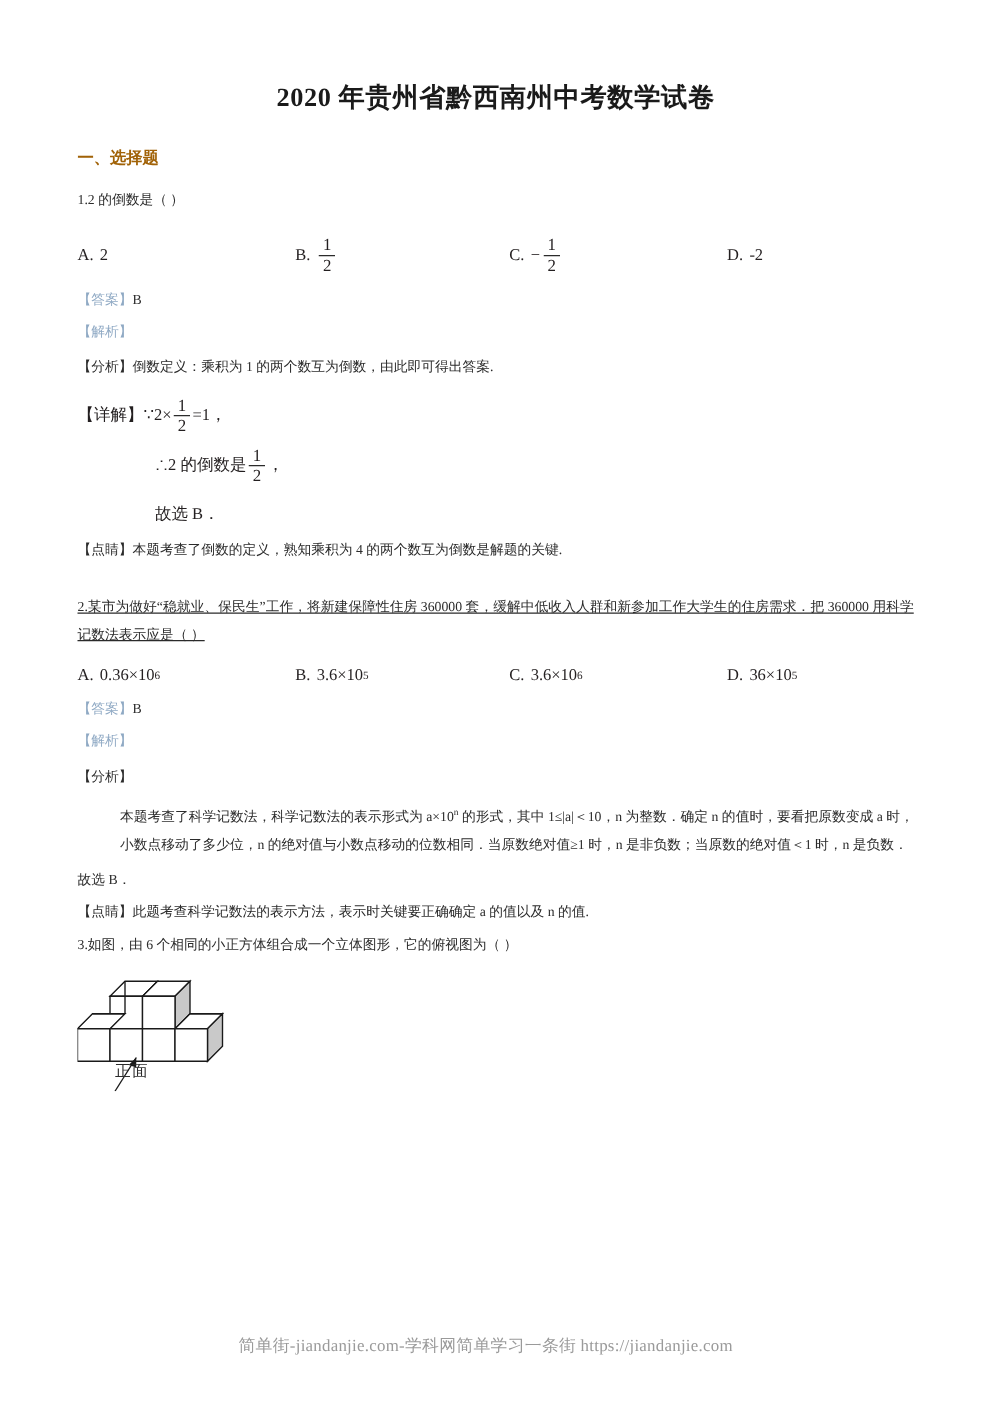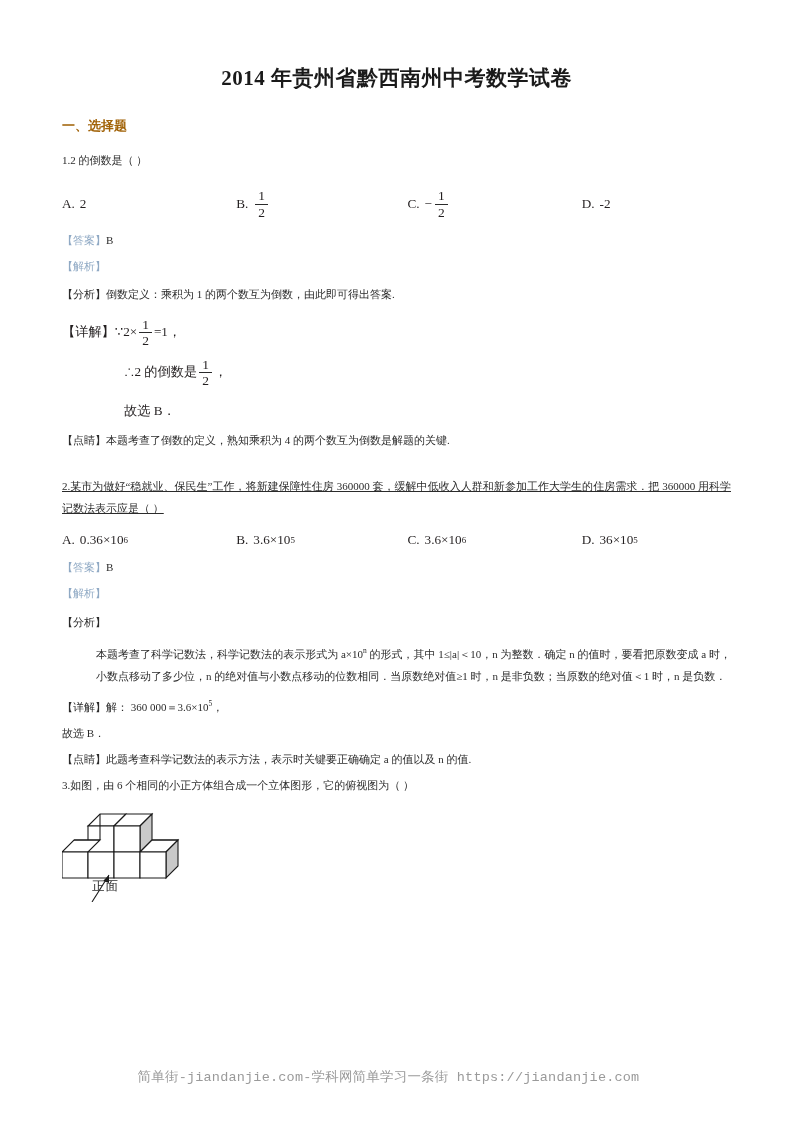--- a/index.html
+++ b/index.html
@@ -137,30 +137,30 @@
 
   
   .footer-watermark {
     position: absolute;
     left: 0;
     right: 16px;
     top: 1068px;
     text-align: center;
     font-size: 13.5px;
     color: #9a9a9a;
-    font-family: Liberation Mono, monospace;
+    font-family: Liberation Serif, serif;
     letter-spacing: 0.2px;
   }
 </style>
 </head>
 <body>
 
 <div class="page">
 
-  <h1 class="doc-title">2014 年贵州省黔西南州中考数学试卷</h1>
+  <h1 class="doc-title">2020 年贵州省黔西南州中考数学试卷</h1>
 
   <div class="section-heading">一、选择题</div>
 
   <div class="para q-stem">1.2 的倒数是（   ）</div>
 
   <div class="options fraction-row">
     <div class="opt opt-a">
       <span class="opt-letter">A.</span>
       <span class="opt-val">2</span>
     </div>
@@ -256,23 +256,20 @@
   </div>
 
   <div class="para">
     <span>【分析】</span>
   </div>
 
   <div class="para" style="line-height:2.0;margin-left:34px;">
     <span>本题考查了科学记数法，科学记数法的表示形式为 a×10</span><sup class="exp">n</sup><span> 的形式，其中 1≤|a|＜10，n 为整数．确定 n 的值时，要看把原数变成 a 时，小数点移动了多少位，n 的绝对值与小数点移动的位数相同．当原数绝对值≥1 时，n 是非负数；当原数的绝对值＜1 时，n 是负数．</span>
   </div>
 
-  <div class="para">
-    <span>【详解】</span><span>解：  360 000＝3.6×10</span><sup class="exp">5</sup><span>，</span>
-  </div>
 
   <div class="para tight">故选 B．</div>
 
   <div class="para tight">
     <span>【点睛】</span><span>此题考查科学记数法的表示方法，表示时关键要正确确定 a 的值以及 n 的值.</span>
   </div>
 
   <div class="para tight">3.如图，由 6 个相同的小正方体组合成一个立体图形，它的俯视图为（     ）</div>
 
   <div class="figure-wrap">

